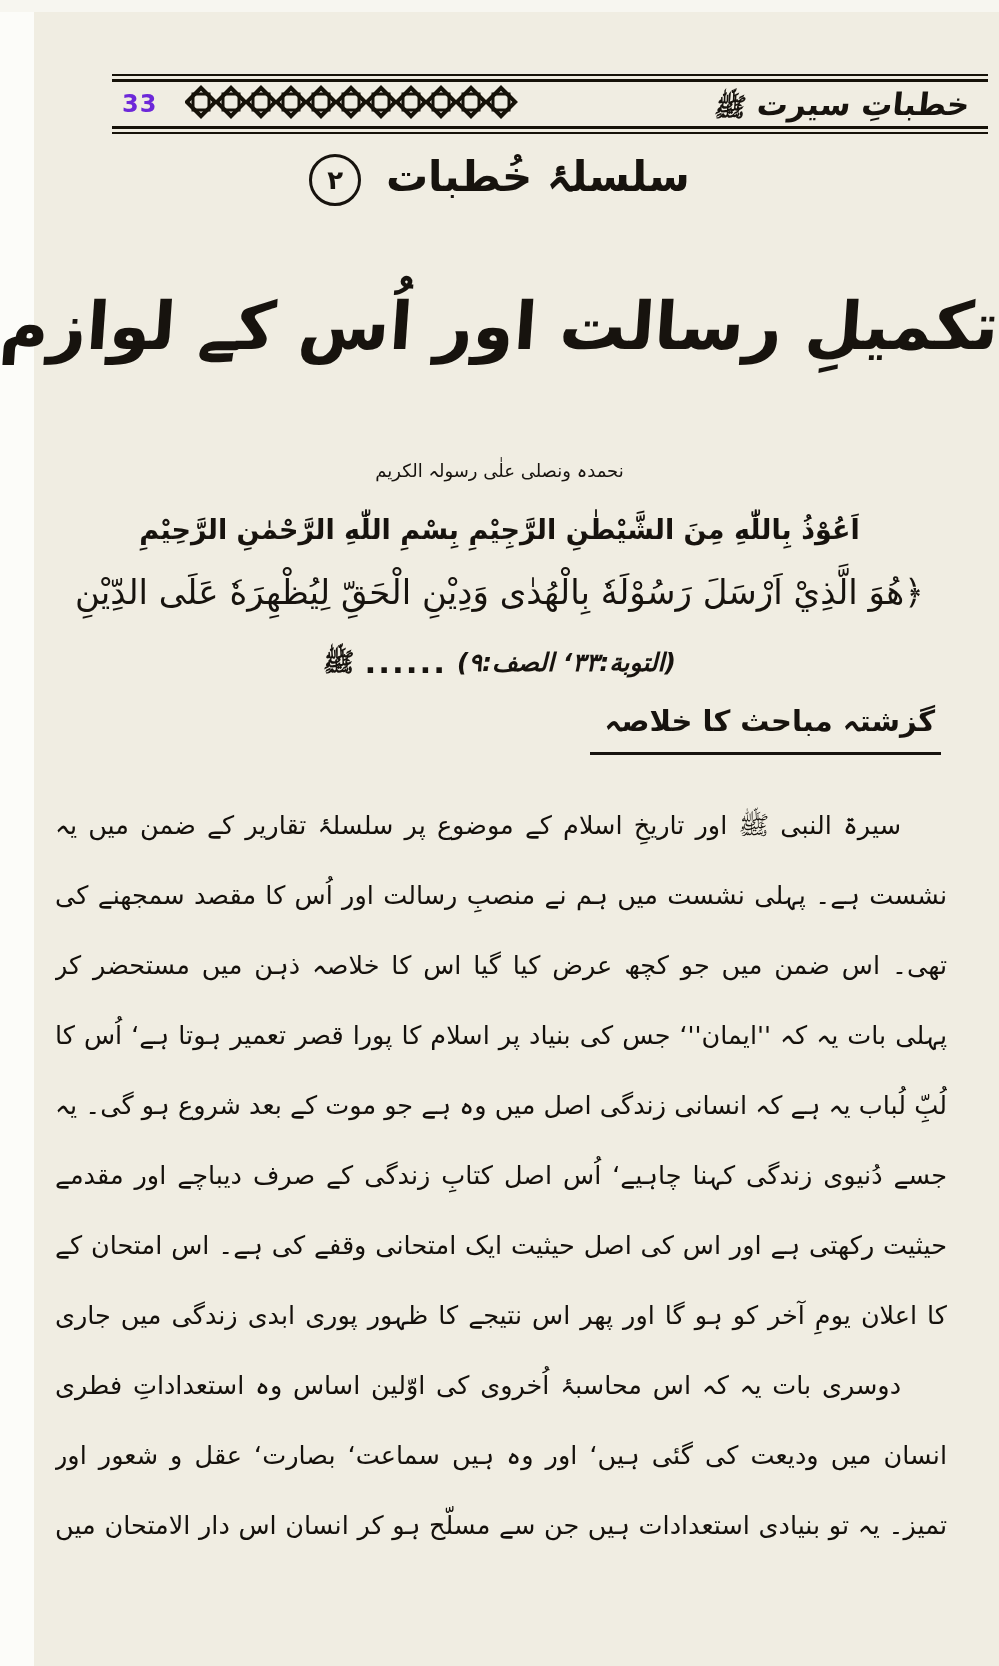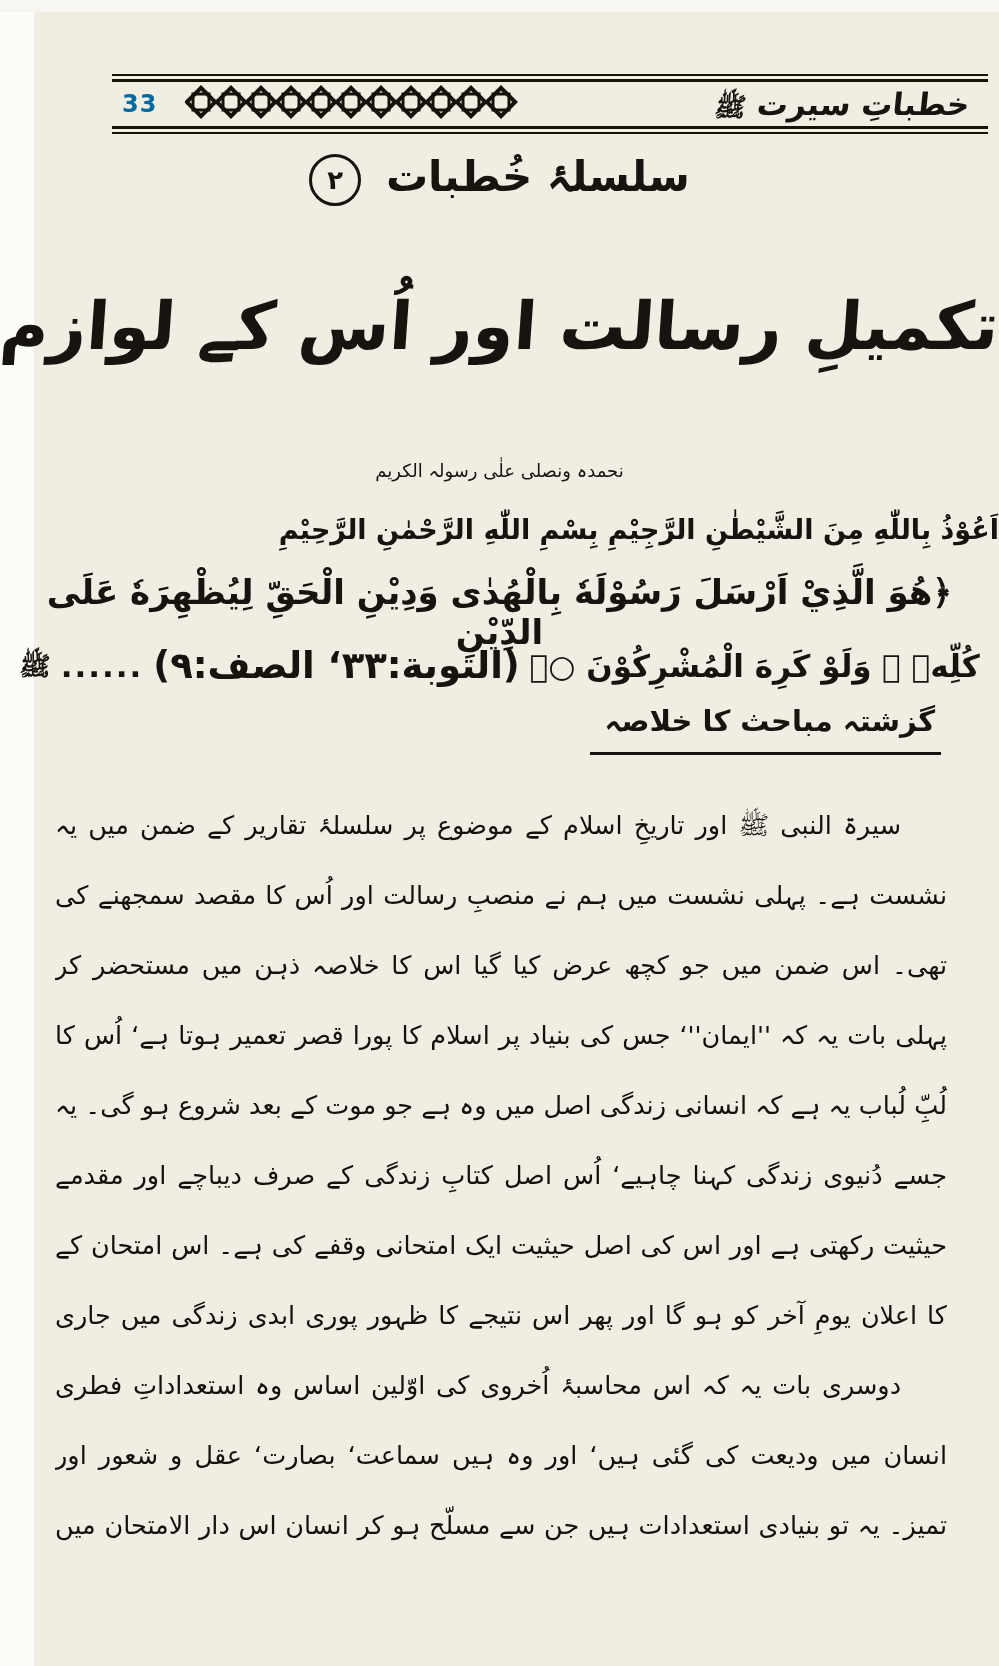--- a/index.html
+++ b/index.html
@@ -12,47 +12,47 @@
   .scan-edge-top{position:absolute;left:0;top:0;width:100%;height:12px;background:#f7f6f0;}
 
   
   .band{position:absolute;left:112px;top:74px;width:876px;height:60px;direction:ltr;}
   .rule{position:absolute;left:0;width:100%;background:#161209;}
   .rule.t1{top:0;height:2px;}
   .rule.t2{top:5px;height:3px;}
   .rule.b1{bottom:5px;height:3px;}
   .rule.b2{bottom:0;height:2px;}
   .band-content{position:absolute;left:0;right:0;top:8px;bottom:8px;display:flex;align-items:center;}
-  .page-number{font-size:24px;letter-spacing:1px;margin:0 28px 0 10px;font-weight:bold;color:#0369a1;}
+  .page-number{font-size:24px;letter-spacing:1px;margin:0 28px 0 10px;font-weight:bold;color:#6d28d9;}
   .ornament{flex:0 0 auto;}
   .band-spacer{flex:1 1 auto;}
   .band-title{direction:rtl;font-size:31px;font-weight:bold;margin-right:18px;white-space:nowrap;
     transform:skewX(-6deg);}
   .seal{font-size:26px;line-height:1;vertical-align:middle;}
 
   
   .series{position:absolute;top:152px;left:0;width:100%;text-align:center;
     font-size:42px;font-weight:bold;direction:rtl;}
   .series .num-circle{display:inline-flex;align-items:center;justify-content:center;
     width:46px;height:46px;border:3px solid #17130e;border-radius:50%;
     font-size:26px;vertical-align:middle;margin-right:10px;}
 
   
   .main-title{position:absolute;top:288px;left:0;width:100%;text-align:center;
     font-size:66px;font-weight:bold;direction:rtl;transform:skewX(-4deg);letter-spacing:-1px;}
 
   
   .hamd{position:absolute;top:460px;left:0;width:100%;text-align:center;font-size:18px;direction:rtl;}
-  .taawwudh{position:absolute;top:514px;left:0;width:100%;
+  .taawwudh{position:absolute;top:514px;left:0;width:100%;text-align:center;
     font-size:27px;font-weight:bold;direction:rtl;}
   .verse1{position:absolute;top:572px;left:0;width:100%;text-align:center;
-    font-size:34px;font-weight:bold;direction:rtl;}
+    font-size:34px;font-weight:normal;direction:rtl;}
   .verse2{position:absolute;top:644px;left:0;width:100%;display:flex;direction:rtl;
     justify-content:center;align-items:center;gap:10px;font-size:31px;font-weight:bold;}
-  .verse2 .citation{font-size:37px;}
+  .verse2 .citation{font-size:25px;font-style:italic;}
   .verse2 .dots{letter-spacing:2px;}
 
   
   .section-heading{position:absolute;top:704px;right:58px;
     font-size:29px;font-weight:bold;direction:rtl;
     border-bottom:3px solid #17130e;padding:0 6px 14px 14px;}
 
   
   .body-text{position:absolute;top:790px;left:55px;width:892px;direction:rtl;
     font-size:25.5px;color:#14100b;}
@@ -104,21 +104,20 @@
   <span class="num-circle">۲</span>
 </div>
 
 <div class="main-title">تکمیلِ رسالت اور اُس کے لوازم</div>
 
 <div class="hamd">نحمدہ ونصلی علٰی رسولہ الکریم</div>
 <div class="taawwudh">اَعُوْذُ بِاللّٰهِ مِنَ الشَّيْطٰنِ الرَّجِيْمِ  بِسْمِ اللّٰهِ الرَّحْمٰنِ الرَّحِيْمِ</div>
 
 <div class="verse1">﴿هُوَ الَّذِيْ اَرْسَلَ رَسُوْلَهٗ بِالْهُدٰى وَدِيْنِ الْحَقِّ لِيُظْهِرَهٗ عَلَى الدِّيْنِ</div>
 <div class="verse2">
-  <span>كُلِّهٖ ۙ وَلَوْ كَرِهَ الْمُشْرِكُوْنَ ○﴾</span>
   <span class="citation">(التوبة:٣٣‘ الصف:٩)</span>
   <span class="dots">......</span>
   <span class="seal">ﷺ</span>
 </div>
 
 <div class="section-heading">گزشتہ مباحث کا خلاصہ</div>
 
 <div class="body-text">
   <div class="line indent">سیرۃ النبی ﷺ اور تاریخِ اسلام کے موضوع پر سلسلۂ تقاریر کے ضمن میں یہ دوسری</div>
   <div class="line">نشست ہے۔ پہلی نشست میں ہم نے منصبِ رسالت اور اُس کا مقصد سمجھنے کی کوشش کی</div>

